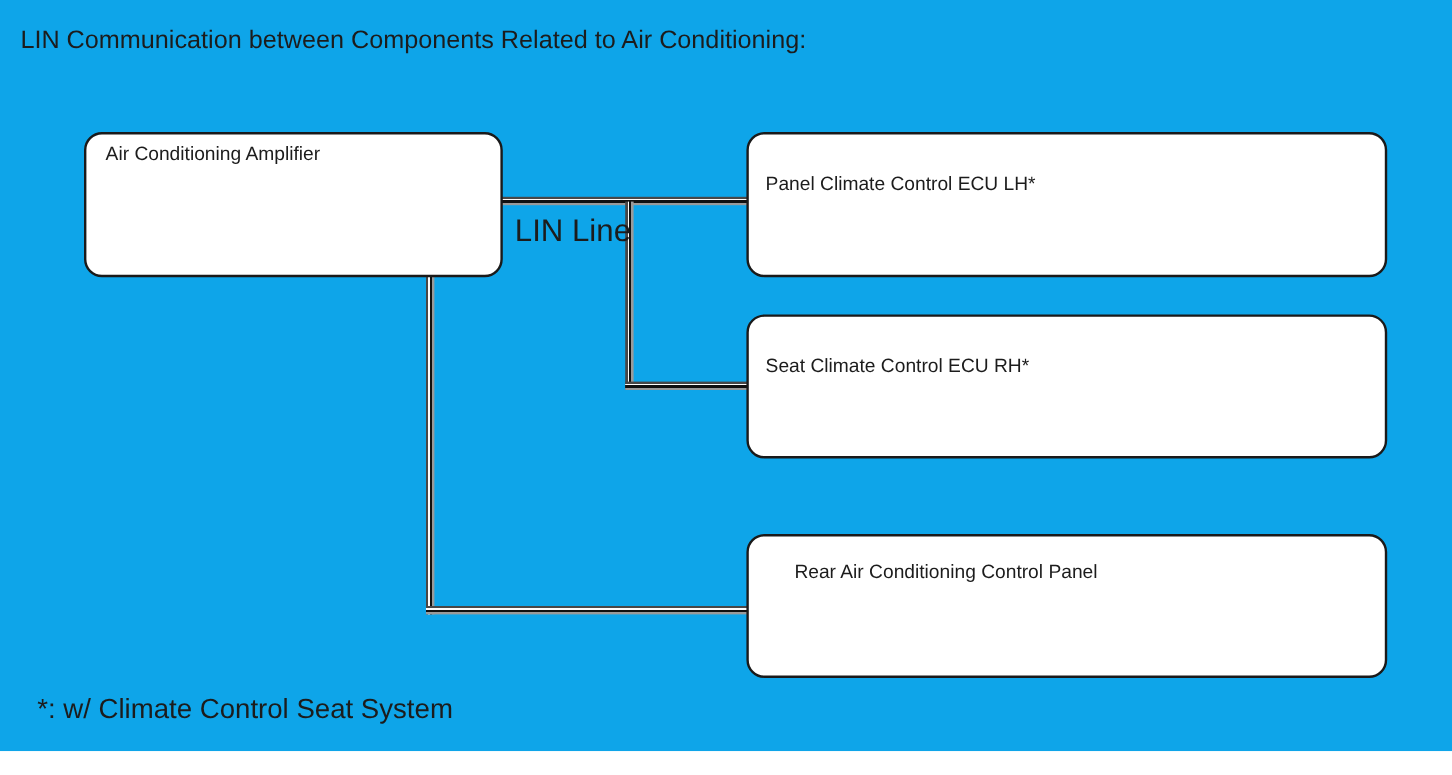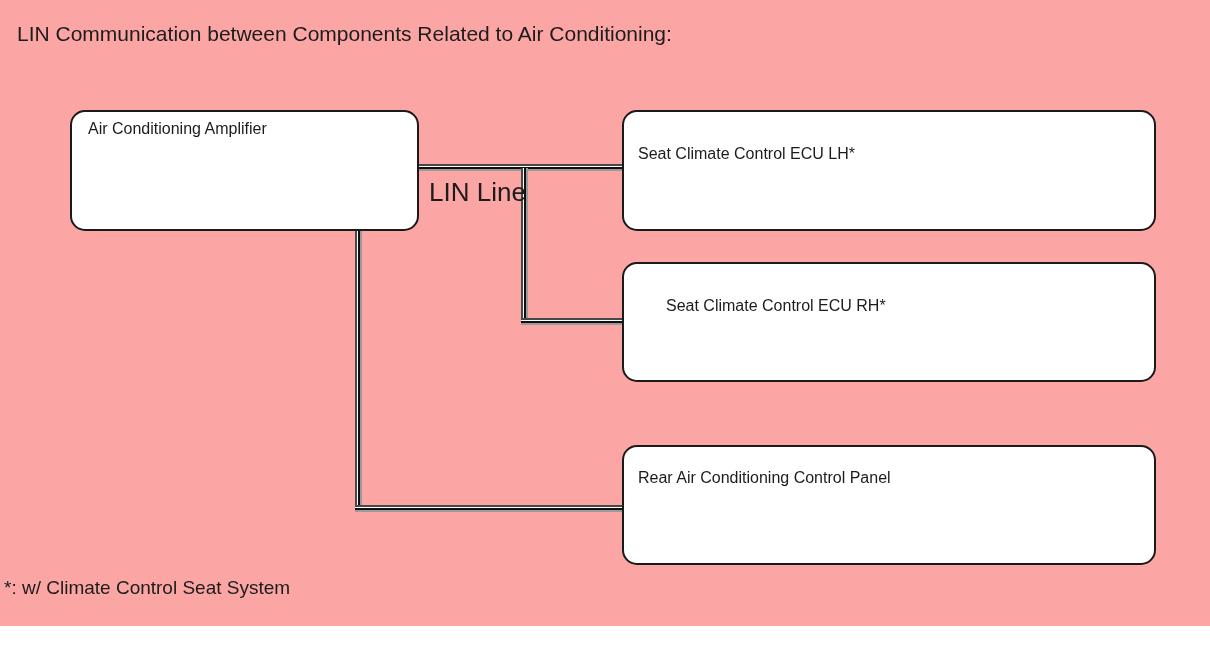--- a/index.html
+++ b/index.html
@@ -4,39 +4,39 @@
 <style>
   html, body {
     margin: 0;
     padding: 0;
     background: #ffffff;
   }
   .canvas {
     position: relative;
     width: 1210px;
     height: 626px;
-    background: #fca5a5;
+    background: #0ea5e9;
     font-family: "Liberation Sans", "DejaVu Sans", sans-serif;
     color: #1c1c1c;
     overflow: hidden;
   }
   .title {
     position: absolute;
     left: 17px;
     top: 22px;
     font-size: 21px;
     line-height: 1.15;
     color: #1c1c1c;
     white-space: nowrap;
   }
   .footnote {
     position: absolute;
-    left: 4px;
+    left: 31px;
     top: 577px;
-    font-size: 19px;
+    font-size: 23px;
     line-height: 1.15;
     color: #1c1c1c;
     white-space: nowrap;
   }
   .lin-label {
     position: absolute;
     left: 429px;
     top: 178px;
     font-size: 26px;
     line-height: 1.1;
@@ -85,42 +85,42 @@
     line-height: 1.15;
     color: #1c1c1c;
     white-space: nowrap;
   }
   .box-amp  { left: 70px;  top: 110px; width: 349px; height: 121px; }
   .box-lh   { left: 622px; top: 110px; width: 534px; height: 121px; }
   .box-rh   { left: 622px; top: 262px; width: 534px; height: 120px; }
   .box-rear { left: 622px; top: 445px; width: 534px; height: 120px; }
   .box-amp  .box-label { padding: 8px 16px 0 16px; }
   .box-lh   .box-label { padding: 33px 14px 0 14px; }
-  .box-rh   .box-label { padding: 33px 28px 0 14px; margin-left: 28px; }
-  .box-rear .box-label { padding: 22px 14px 0 14px; }
+  .box-rh   .box-label { padding: 33px 28px 0 14px; }
+  .box-rear .box-label { padding: 22px 14px 0 14px; margin-left: 24px; }
 </style>
 </head>
 <body>
 
 <div class="canvas">
 
   <div class="title">LIN Communication between Components Related to Air Conditioning:</div>
 
   <div class="line line-h seg-a"></div>
   <div class="line line-v seg-b1"></div>
   <div class="line line-h seg-b2"></div>
   <div class="line line-v seg-c1"></div>
   <div class="line line-h seg-c2"></div>
 
   <div class="box box-amp">
     <div class="box-label">Air Conditioning Amplifier</div>
   </div>
 
   <div class="box box-lh">
-    <div class="box-label">Seat Climate Control ECU LH*</div>
+    <div class="box-label">Panel Climate Control ECU LH*</div>
   </div>
 
   <div class="box box-rh">
     <div class="box-label">Seat Climate Control ECU RH*</div>
   </div>
 
   <div class="box box-rear">
     <div class="box-label">Rear Air Conditioning Control Panel</div>
   </div>
 

